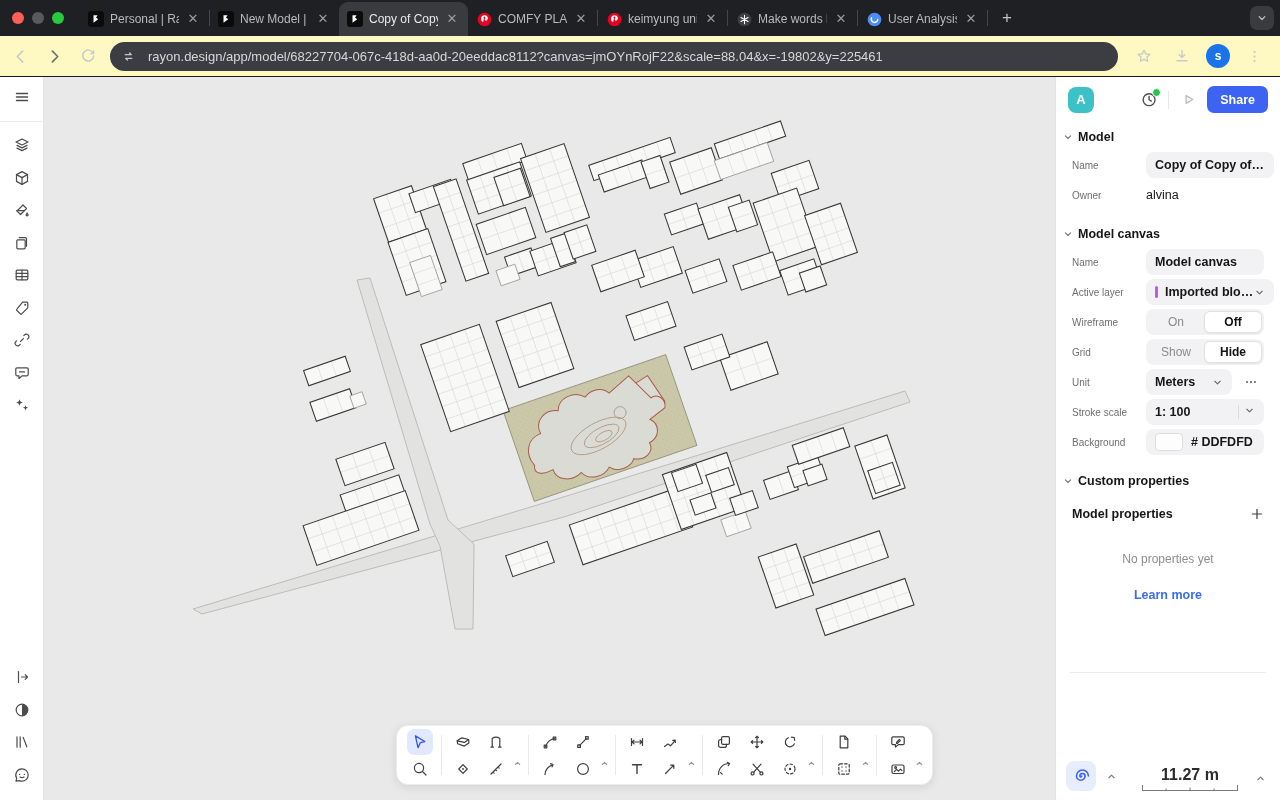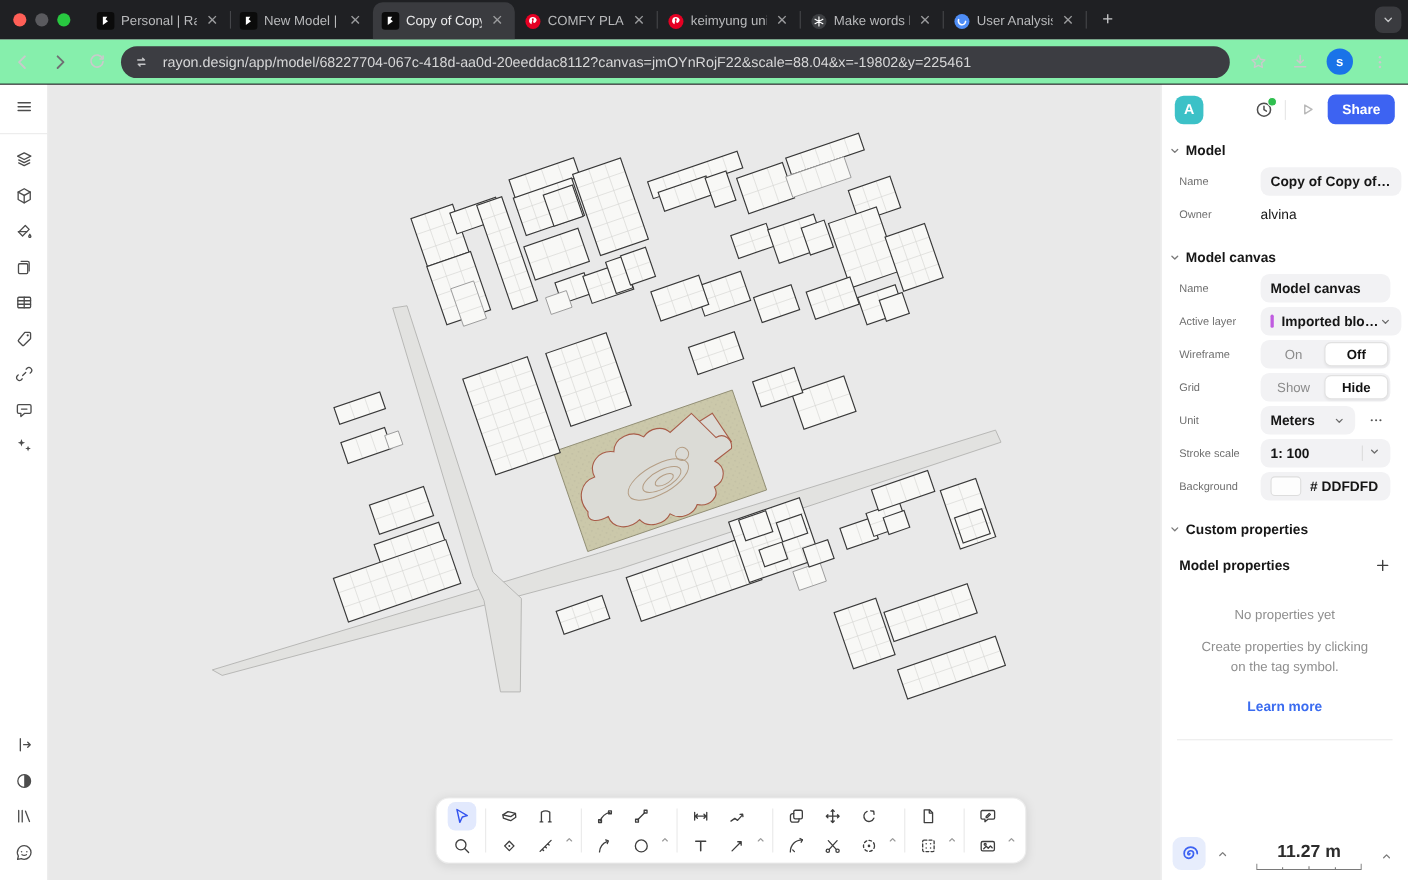--- a/index.html
+++ b/index.html
@@ -16,21 +16,21 @@
   .tab.active{background:#3a3b3f;border-radius:9px 9px 0 0;color:#e9e9ea}
   .tab .title{flex:1;white-space:nowrap;overflow:hidden;margin:0 6px}
   .tab .close{color:#9b9c9e;font-size:13px;width:16px;height:16px;line-height:16px;text-align:center;border-radius:4px;flex:none}
   .tabsep{width:1px;height:16px;background:#45464a;flex:none}
   .fav{width:16px;height:16px;flex:none;display:flex;align-items:center;justify-content:center}
   .fav-rayon{background:#0b0b0b;border-radius:3px}
   .newtab{width:26px;height:26px;margin-left:6px;color:#c3c4c6;font-size:17px;display:flex;
           align-items:center;justify-content:center;border-radius:6px}
   .tabchev{position:absolute;right:6px;top:6px;width:24px;height:24px;background:#3a3b3f;border-radius:7px;
            color:#c3c4c6;display:flex;align-items:center;justify-content:center}
-  .btoolbar{position:absolute;top:36px;left:0;width:1280px;height:40px;background:#86efac;
+  .btoolbar{position:absolute;top:36px;left:0;width:1280px;height:40px;background:#fef9c3;
             display:flex;align-items:center;z-index:30;box-shadow:0 1px 0 #191a1c}
   .navbtn{width:28px;height:28px;display:flex;align-items:center;justify-content:center;color:#c9cacb;margin-left:6px}
   .navbtn.dim{color:#6f7073}
   .omnibox{flex:1;height:29px;background:#3c3d42;border-radius:15px;margin:0 8px 0 8px;display:flex;
            align-items:center;color:#d7d7d8;font-size:13px;padding:0 4px 0 6px;gap:8px;overflow:hidden}
   .siteinfo{width:24px;height:24px;border-radius:50%;display:flex;align-items:center;justify-content:center;color:#c4c5c7;flex:none}
   .urltext{white-space:nowrap;overflow:hidden}
   .rightbtns{display:flex;align-items:center;gap:10px;margin:0 12px 0 4px}
   .profile{width:24px;height:24px;border-radius:50%;background:#1a73e8;color:#fff;font-size:12px;font-weight:700;
            display:flex;align-items:center;justify-content:center}
@@ -1042,21 +1042,20 @@
       <div class="subhead">
         <span>Model properties</span>
         <span class="plusbtn">
             <svg width="14" height="14" viewBox="0 0 16 16" fill="none" stroke="currentColor" stroke-width="1.4" stroke-linecap="round">
               <path d="M8 2.8v10.4M2.8 8h10.4"></path>
             </svg>
           </span>
       </div>
       <div class="empty">
         <div class="t1">No properties yet</div>
-        <div class="t2">Create properties by clicking on the tag symbol.</div>
         <div class="learn">Learn more</div>
       </div>
     </div>
 
     <div class="rp-divider"></div>
     <div class="rp-bottom">
       <span class="snapbtn">
           <svg width="18" height="18" viewBox="0 0 16 16" fill="none" stroke="currentColor" stroke-width="1.4" stroke-linecap="round">
             <path d="M8.6 8a.8.8 0 11-1.6 0 2.3 2.3 0 114.6 0 3.8 3.8 0 11-7.6 0 5.3 5.3 0 0110.6 0"></path>
           </svg>

